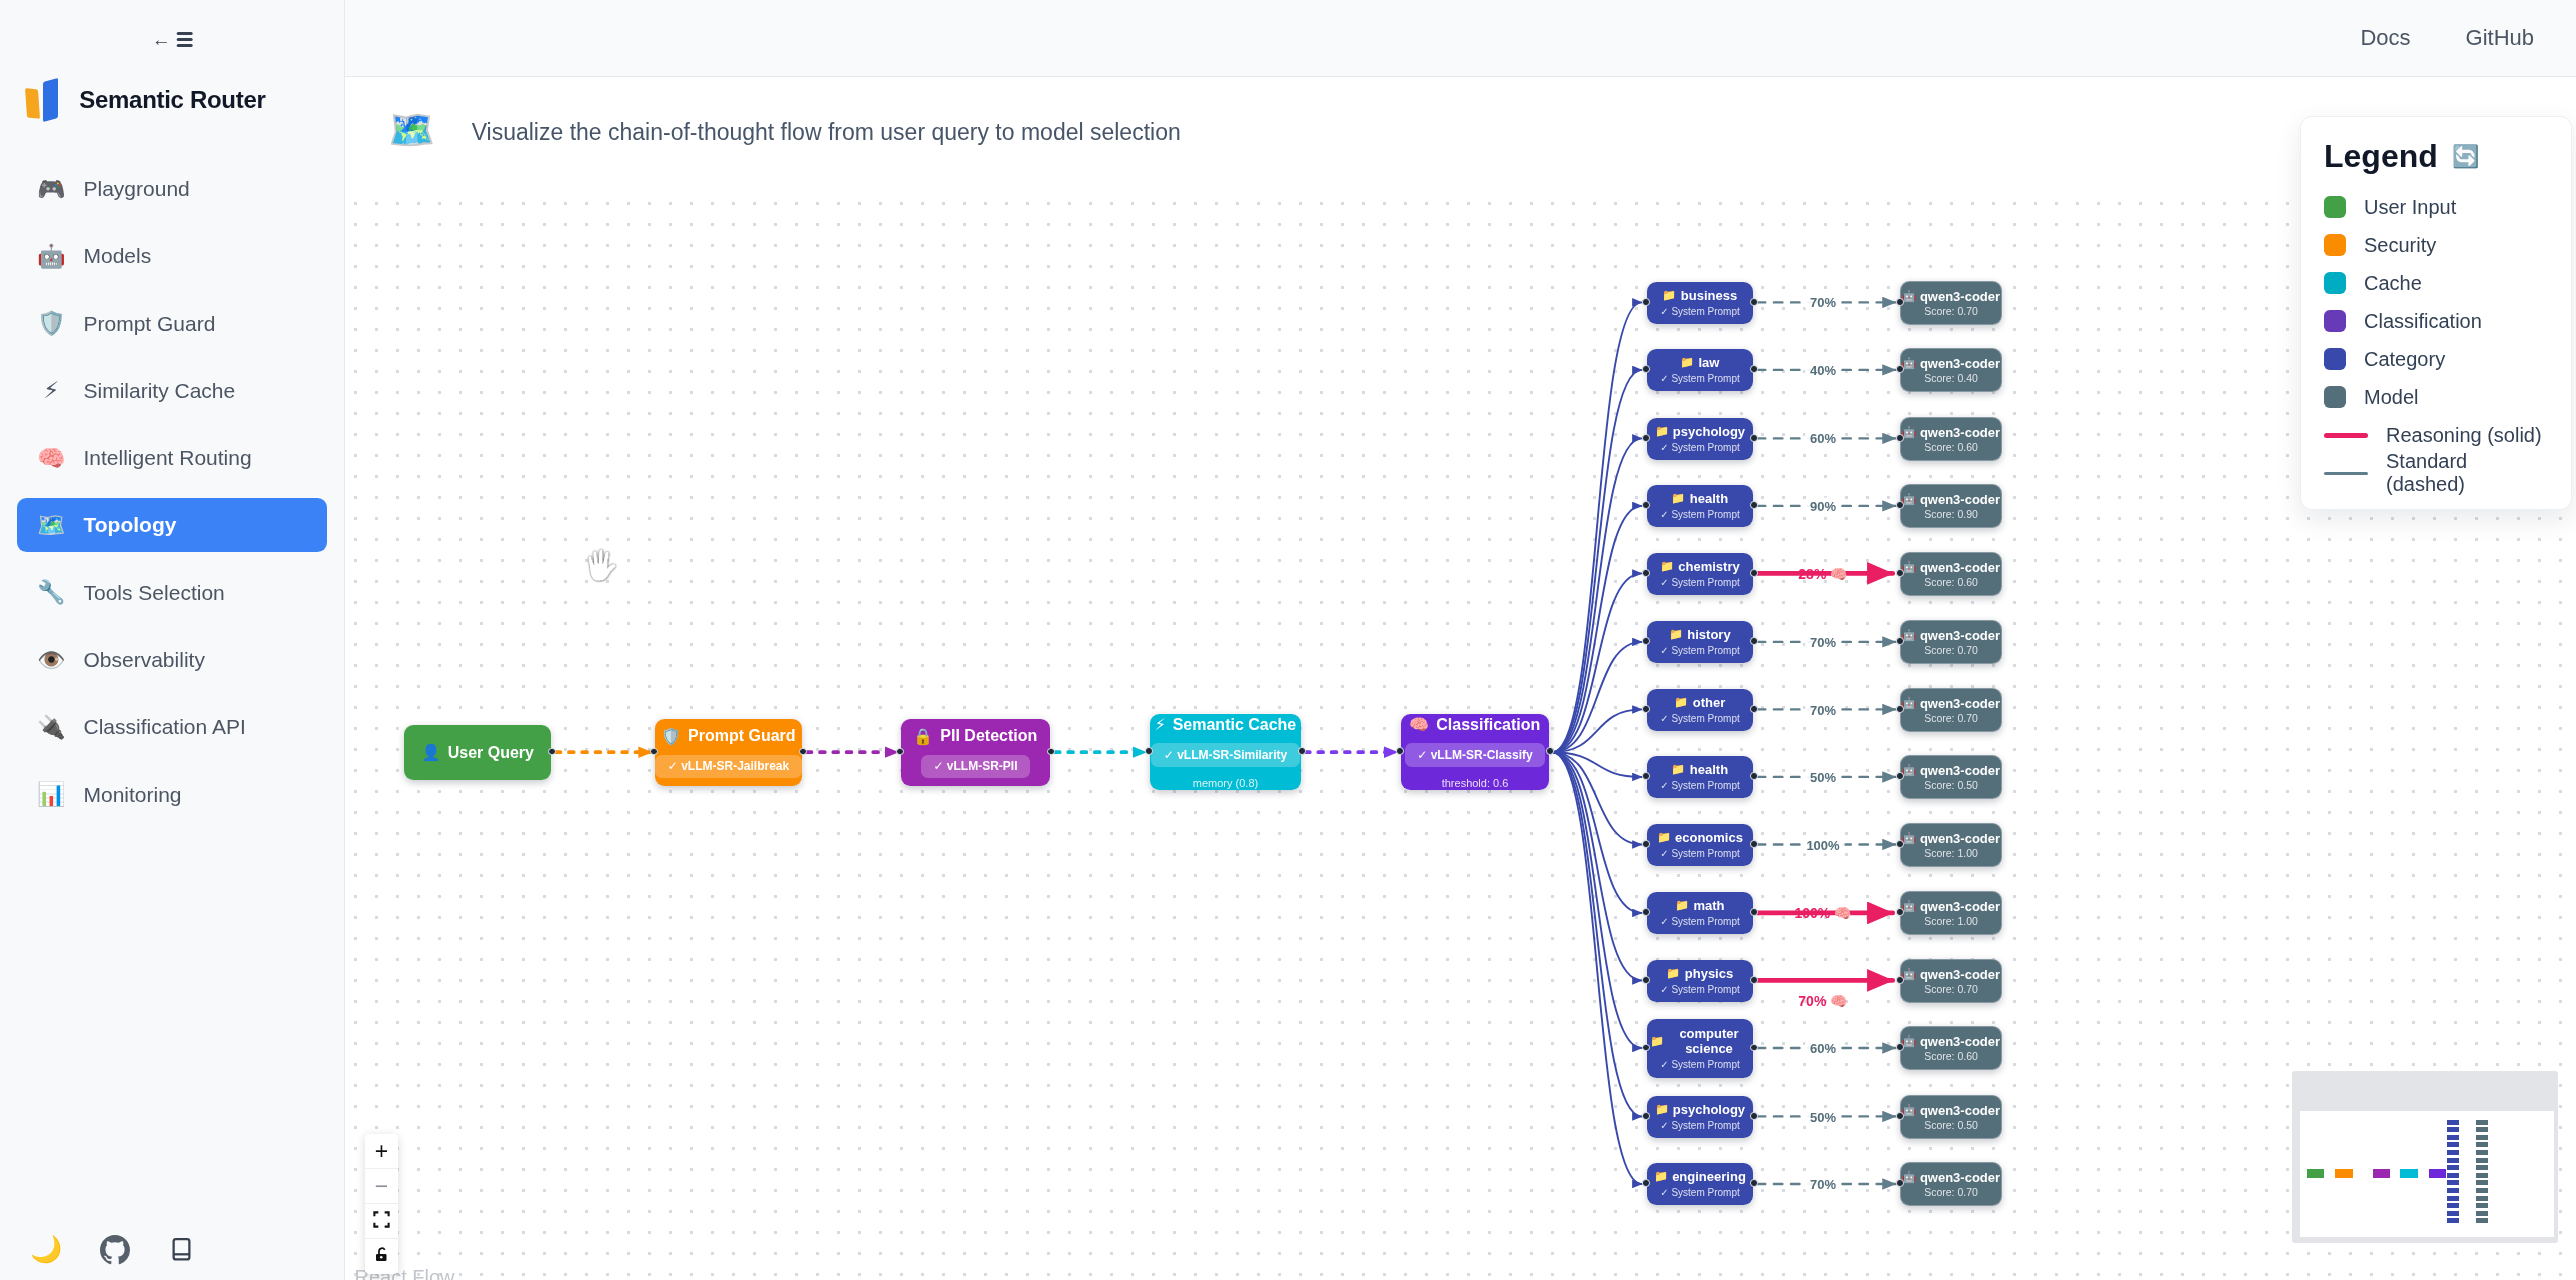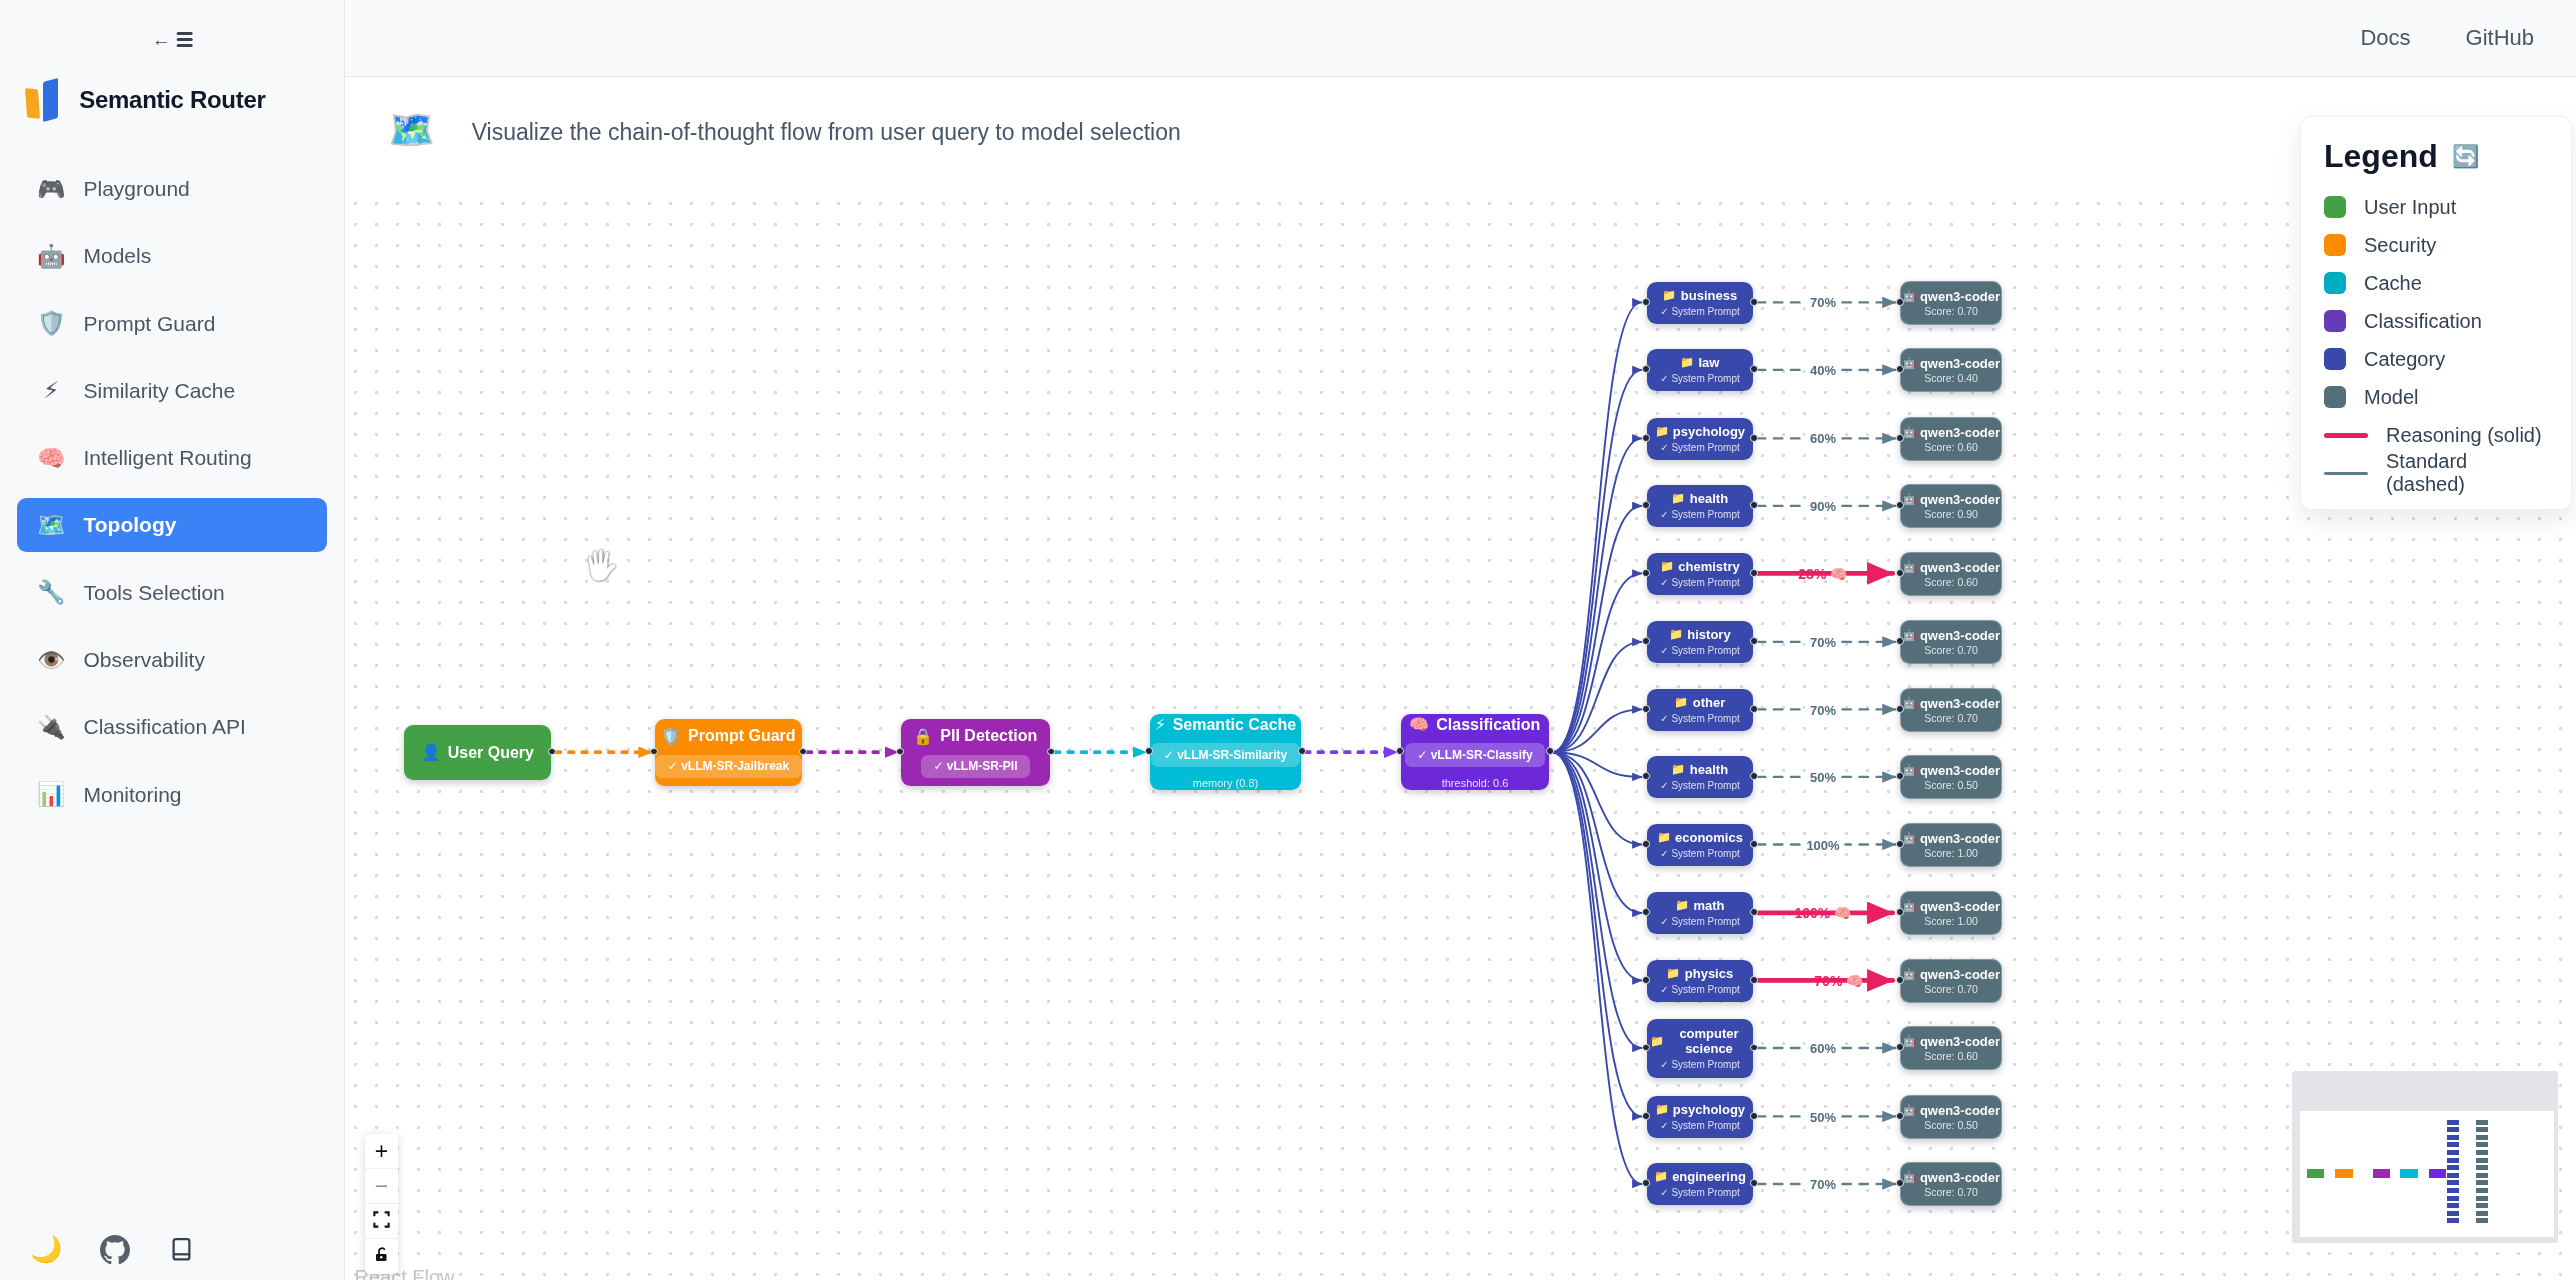--- a/index.html
+++ b/index.html
@@ -525,21 +525,21 @@
   </div>
 
   <div class="node model-node" style="left: 1555px; top: 882px; background: rgb(84, 110, 122);">
     <div class="m-title">
             <span class="em">🤖</span>
             <span class="tx">qwen3-coder</span>
           </div>
     <div class="m-score">Score: 0.70</div>
     <span class="handle handle-l"></span>
   </div>
-<div class="edge-label reasoning" style="left: 1478px; top: 904px; margin-left: 16px;">70% 🧠</div>
+<div class="edge-label reasoning" style="left: 1478px; top: 924px;">70% 🧠</div>
   <div class="node cat-node" style="left: 1302px; top: 942px; width: 106px; min-height: 59px; background: rgb(57, 73, 171);">
     <div class="cat-title">
             <span class="em">📁</span>
             <span class="tx">computer science</span>
           </div>
     <div class="cat-sub">✓ System Prompt</div>
     <span class="handle handle-l"></span>
     <span class="handle handle-r"></span>
   </div>
 

